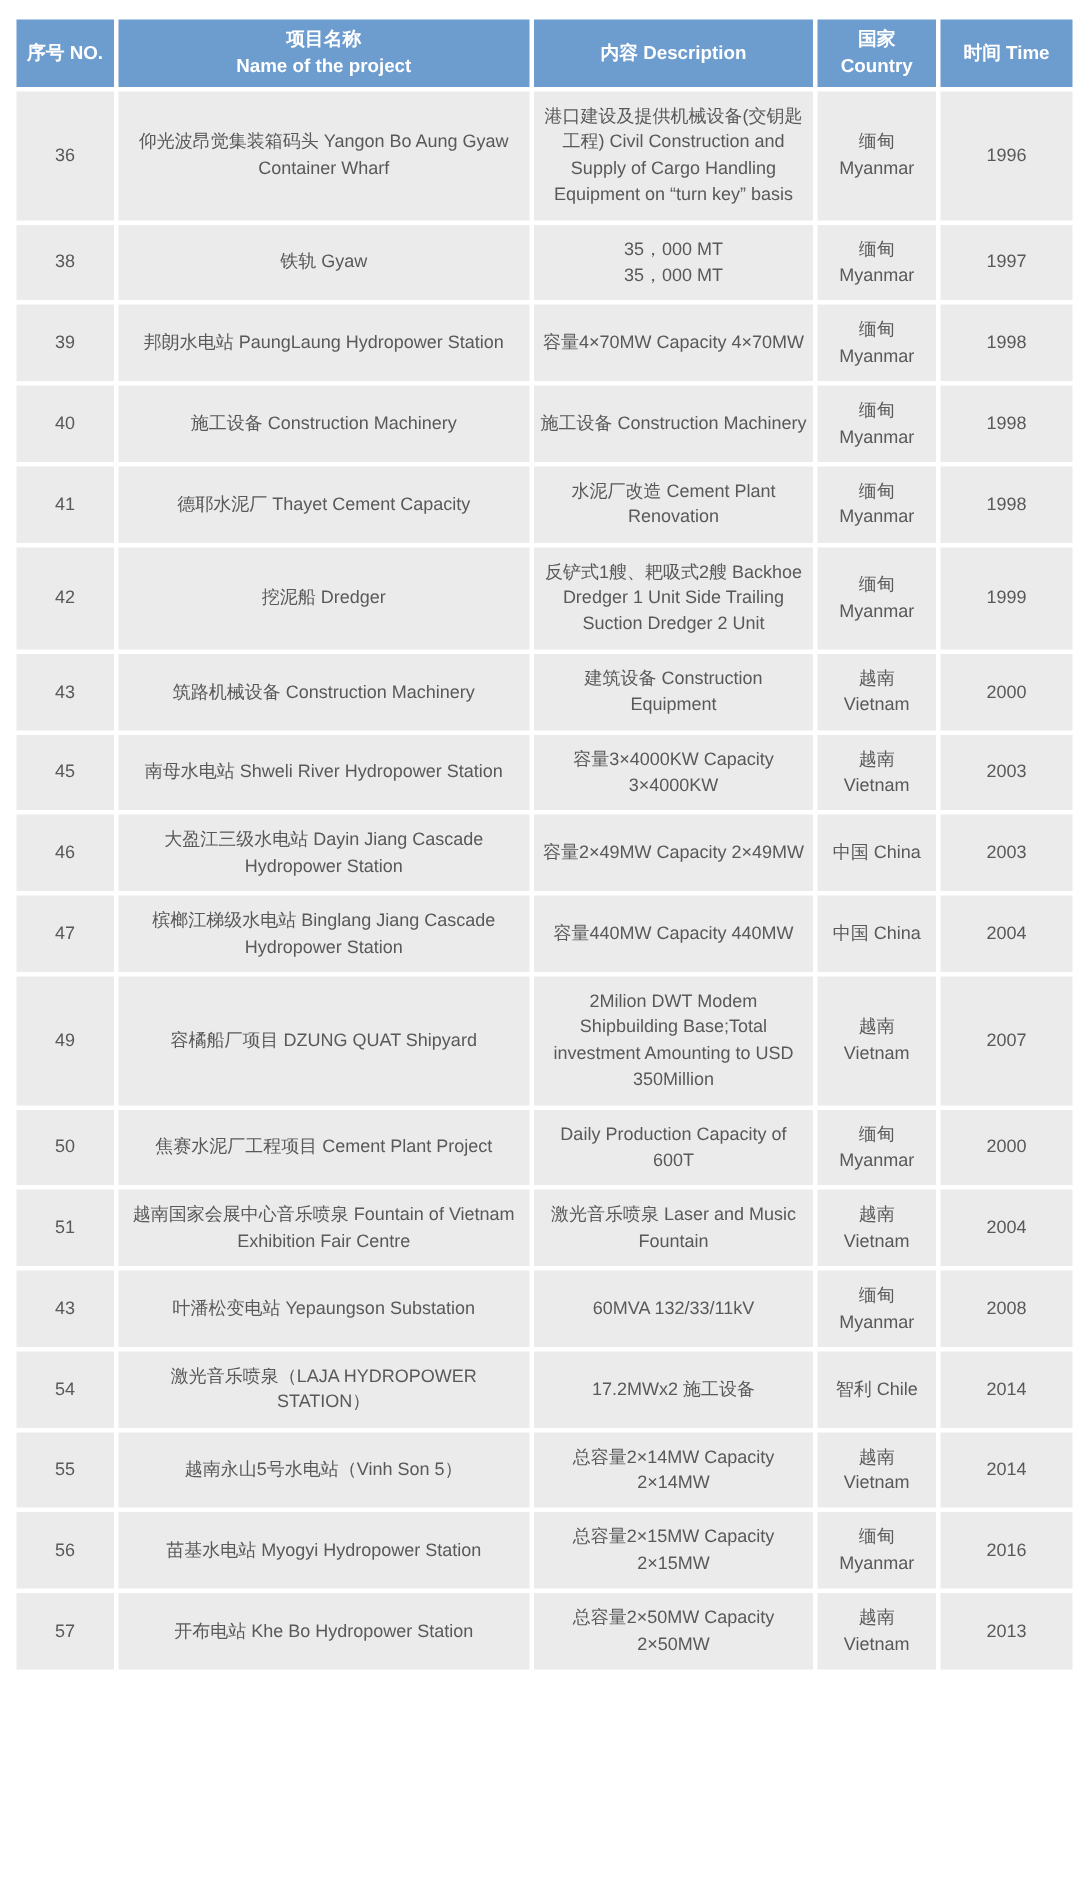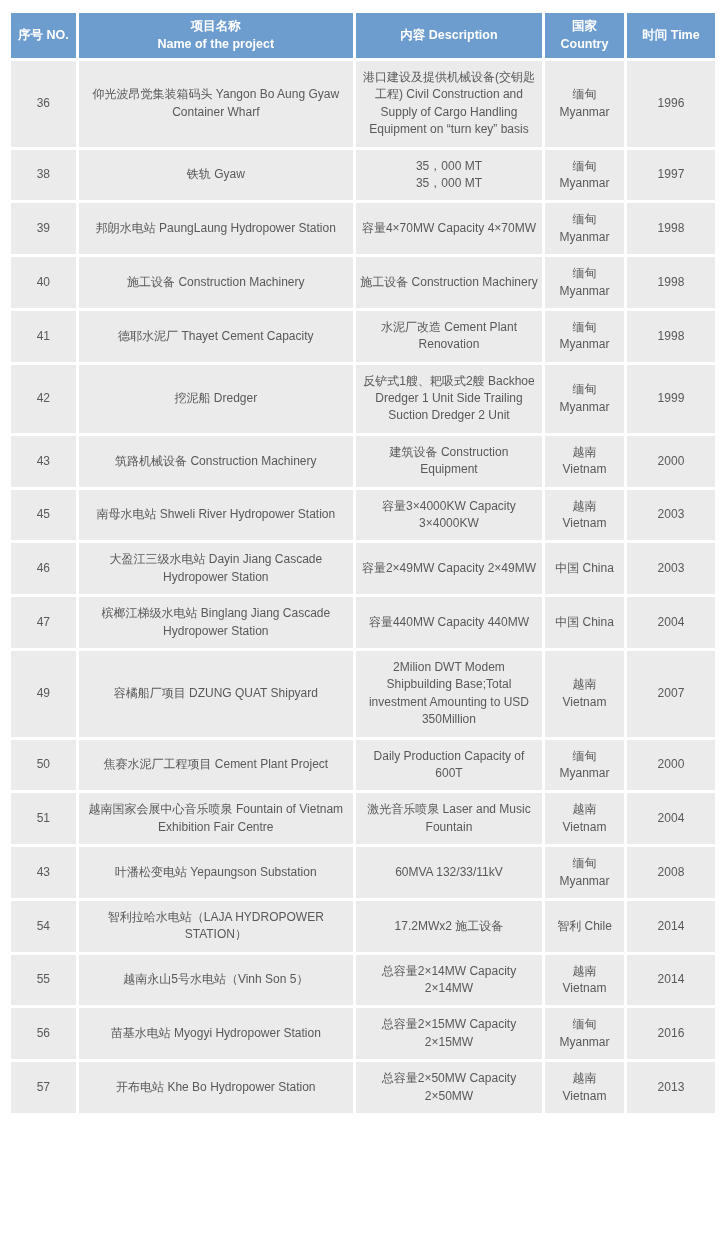--- a/index.html
+++ b/index.html
@@ -168,21 +168,21 @@
   </tr>
         <tr>
     <td>43</td>
     <td>叶潘松变电站 Yepaungson Substation</td>
     <td>60MVA 132/33/11kV</td>
     <td>缅甸 Myanmar</td>
     <td>2008</td>
   </tr>
         <tr>
     <td>54</td>
-    <td>智利拉哈水电站（LAJA HYDROPOWER STATION）</td>
+    <td>激光音乐喷泉（LAJA HYDROPOWER STATION）</td>
     <td>17.2MWx2 施工设备</td>
     <td>智利 Chile</td>
     <td>2014</td>
   </tr>
         <tr>
     <td>55</td>
     <td>越南永山5号水电站（Vinh Son 5）</td>
     <td>总容量2×14MW Capacity 2×14MW</td>
     <td>越南 Vietnam</td>
     <td>2014</td>

